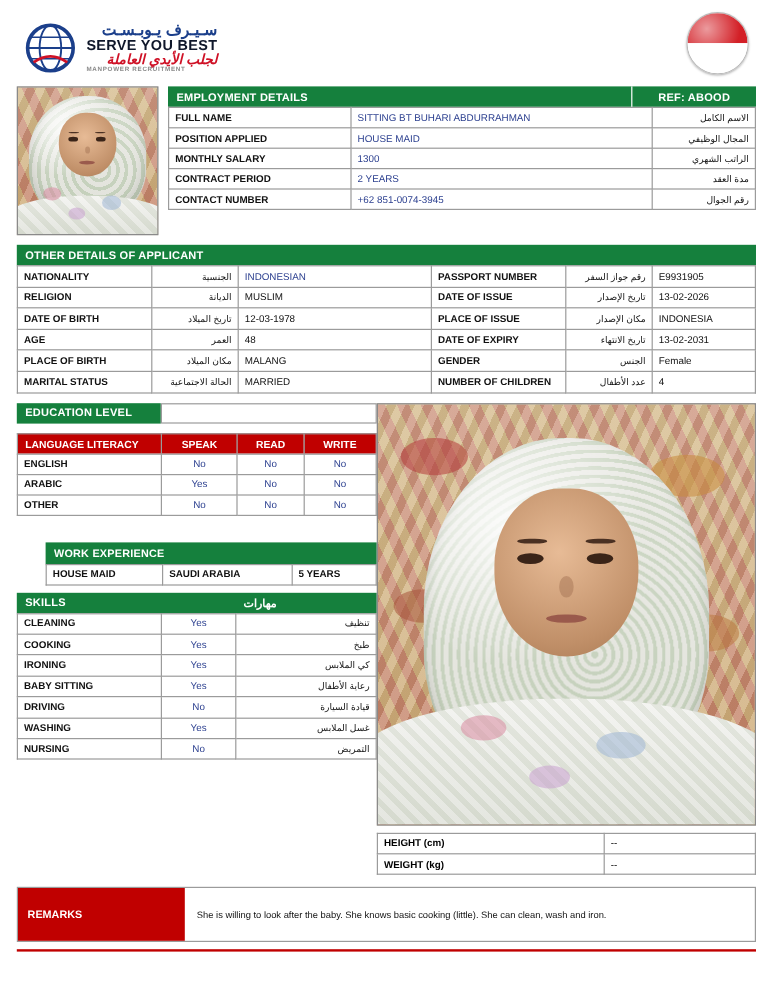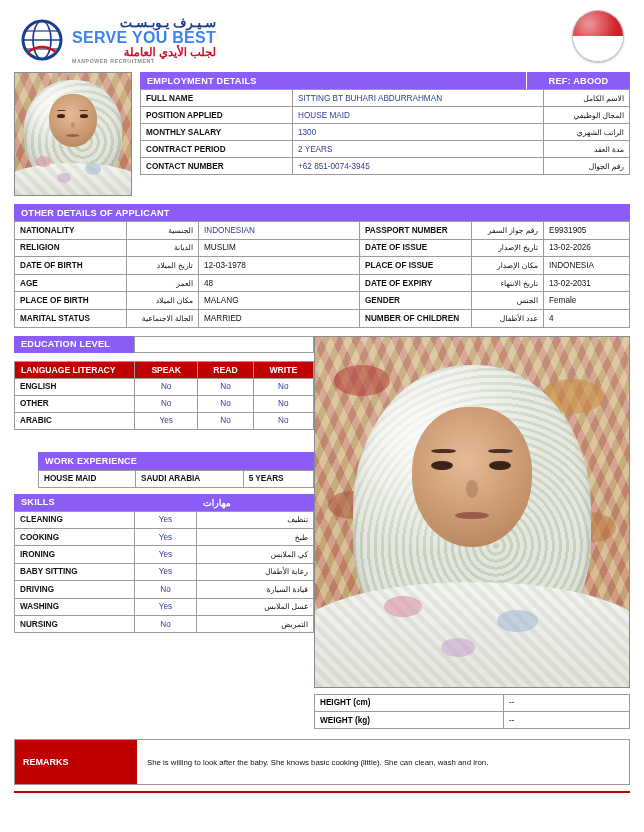--- a/index.html
+++ b/index.html
@@ -12,32 +12,32 @@
 
   .page { width: 644px; height: 832px; padding: 8px 14px; position: relative; }
 
   
   .header { display: flex; justify-content: space-between; height: 62px; padding: 2px 6px 0 6px; }
   .brand { display: flex; align-items: center; gap: 8px; }
   .brand-logo { width: 44px; height: 44px; position: relative; flex: none; }
   .brand-logo svg { display: block; }
   .brand-text { line-height: 1.05; }
   .brand-ar1 { color: #1b3f8b; font-size: 13px; font-weight: bold; direction: rtl; letter-spacing: 1px; }
-  .brand-en1 { color: #3b82f6; font-size: 16px; font-weight: bold; letter-spacing: .3px; }
-  .brand-ar2 { color: #cf1126; font-size: 11.5px; font-weight: bold; direction: rtl; }
+  .brand-en1 { color: #0f172a; font-size: 12px; font-weight: bold; letter-spacing: .3px; }
+  .brand-ar2 { color: #cf1126; font-size: 11.5px; font-weight: bold; direction: rtl; font-style: italic; }
   .brand-en2 { color: #8a8a8a; font-size: 5.2px; font-weight: bold; letter-spacing: .6px; }
   .flag { width: 52px; height: 52px; border-radius: 50%; overflow: hidden; border: 1px solid #bbb;
           box-shadow: 0 1px 2px rgba(0,0,0,.3); position: relative; }
   .flag .top { height: 50%; background: #d32027; }
   .flag .bot { height: 50%; background: #ffffff; }
   .flag .gloss { position: absolute; inset: 0; border-radius: 50%;
      background: radial-gradient(circle at 32% 26%, rgba(255,255,255,.55), rgba(255,255,255,0) 55%); }
 
   
-  .redbar { background: #8b5cf6; color: #fff; font-size: 9.2px; font-weight: bold; letter-spacing: .2px; }
+  .redbar { background: #15803d; color: #fff; font-size: 9.2px; font-weight: bold; letter-spacing: .2px; }
   .bar-section { display: flex; align-items: center; height: 17px; padding: 0 7px; }
 
   table { border-collapse: collapse; width: 100%; }
   td, th { border: 1px solid #9b9b9b; font-size: 8.2px; padding: 0 5px; height: 17px; }
 
   .lbl { font-weight: bold; color: #111; }
   .val { color: #2b3f8f; }
   .valdark { color: #111; }
   .ar { text-align: right; font-size: 7.6px; color: #111; direction: rtl; }
 
@@ -82,21 +82,21 @@
   .skills-tbl td { height: 17.4px; }
   .skills-tbl td.c { text-align: center; color: #2b3f8f; }
 
   .bigphoto { width: 100%; height: 352px; border: 1px solid #8a8a8a; position: relative; overflow: hidden; background: #c9bfae; }
 
   .hw-tbl td { height: 17.4px; }
   .hw-tbl td.k { font-weight: bold; width: 60%; }
 
   
   .remarks { display: flex; margin-top: 10px; border: 1px solid #9b9b9b; }
-  .remarks .k { width: 122px; background: #c00000; color: #fff; font-size: 9px; font-weight: bold;
+  .remarks .k { width: 139px; background: #c00000; color: #fff; font-size: 9px; font-weight: bold;
                 display: flex; align-items: center; padding: 0 8px; }
   .remarks .v { flex: 1; font-size: 7.8px; color: #111; display: flex; align-items: center; padding: 0 10px; min-height: 44px; }
 
   .hr-red { height: 2px; background: #c00000; margin-top: 6px; }
 
   
   .bg-tile {
     position:absolute; inset:0;
     background:
       repeating-linear-gradient(115deg, rgba(255,255,255,.20) 0 7px, rgba(0,0,0,.05) 7px 14px),
@@ -289,28 +289,28 @@
           <th>READ</th>
           <th>WRITE</th>
         </tr>
         <tr>
           <td class="lbl">ENGLISH</td>
           <td class="c">No</td>
           <td class="c">No</td>
           <td class="c">No</td>
         </tr>
         <tr>
-          <td class="lbl">OTHER</td>
-          <td class="c">No</td>
-          <td class="c">No</td>
-          <td class="c">No</td>
-        </tr>
-        <tr>
           <td class="lbl">ARABIC</td>
           <td class="c">Yes</td>
+          <td class="c">No</td>
+          <td class="c">No</td>
+        </tr>
+        <tr>
+          <td class="lbl">OTHER</td>
+          <td class="c">No</td>
           <td class="c">No</td>
           <td class="c">No</td>
         </tr>
       </tbody>
         </table>
 
       <div style="margin-top:22px;padding-left:24px;">
         <div class="redbar bar-section work-head">WORK EXPERIENCE</div>
         <table class="work-tbl">
           <tbody>

